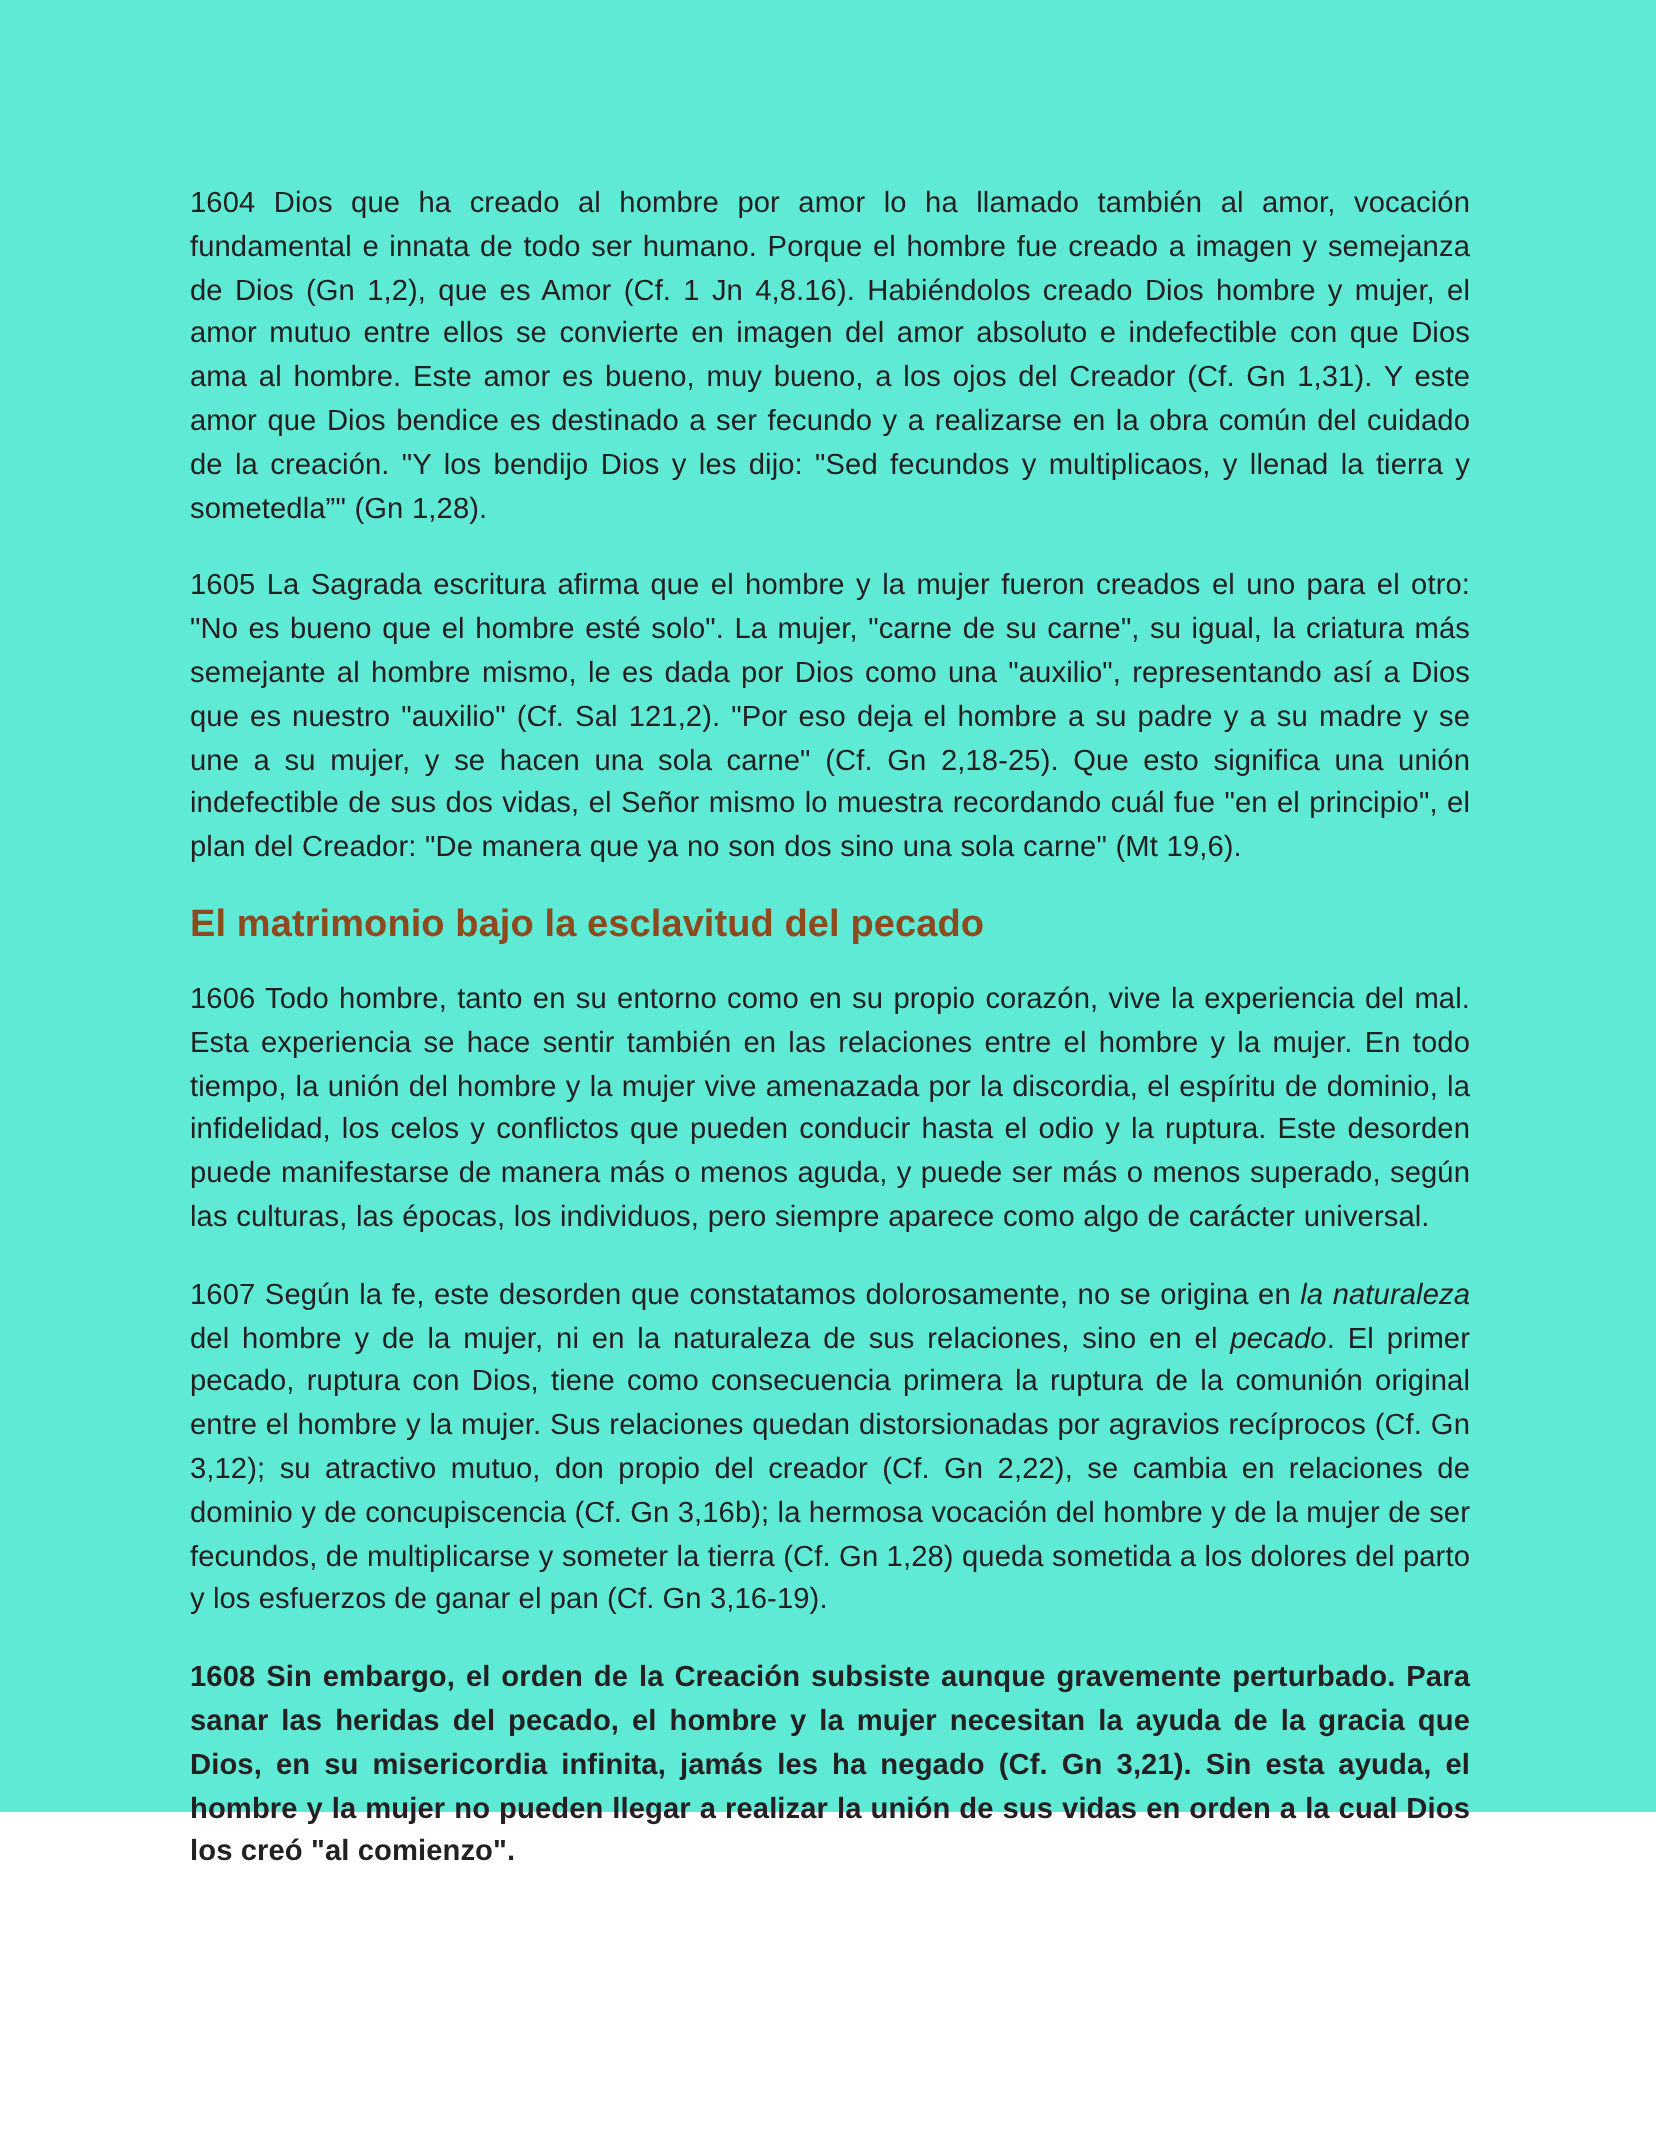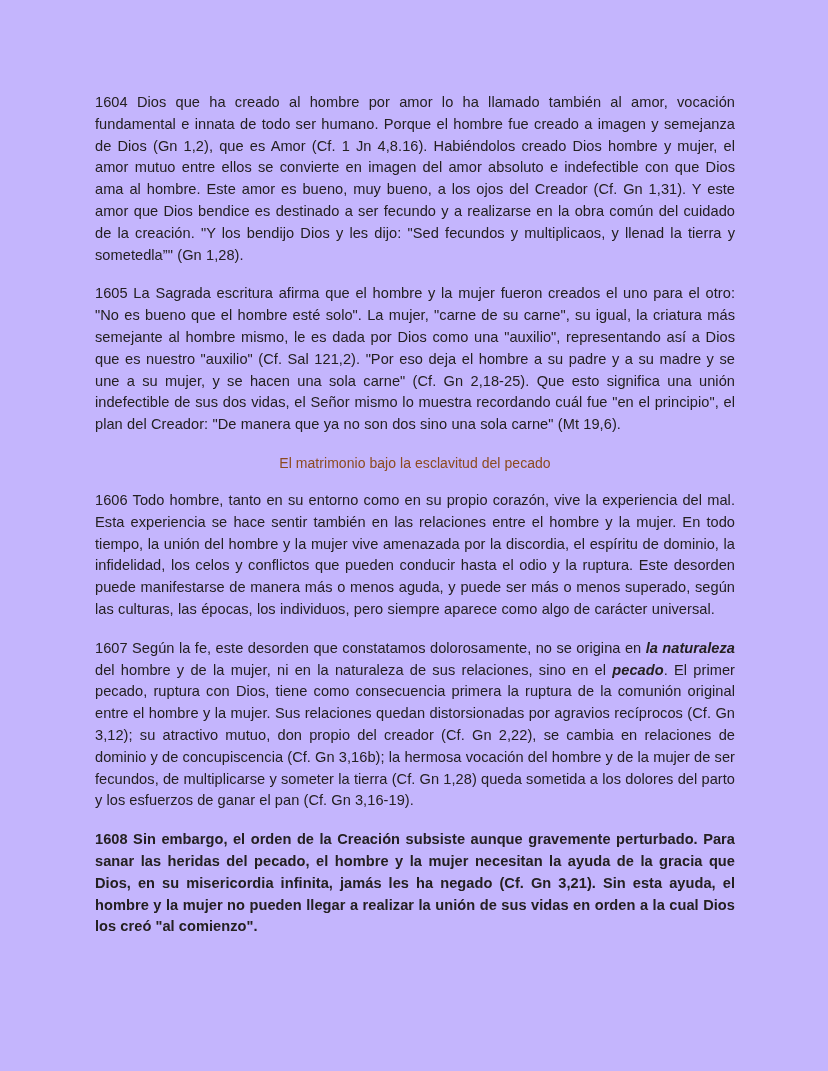--- a/index.html
+++ b/index.html
@@ -12,22 +12,22 @@
     width: 828px;
     height: 1071px;
     overflow: hidden;
     font-family: "Liberation Sans", "DejaVu Sans", sans-serif;
     color: #231f20;
   }
   .page {
     position: relative;
     box-sizing: border-box;
     width: 828px;
-    height: 1071px;
-    background: #c4b5fd;
+    height: 906px;
+    background: #5eead4;
     padding: 92px 93px 0 95px;
   }
   .doc-body {
     width: 640px;
   }
   p.para {
     margin: 0 0 17px 0;
     font-size: 14.6px;
     line-height: 21.8px;
     text-align: justify;
@@ -36,30 +36,29 @@
     letter-spacing: 0.05px;
     word-spacing: 0.2px;
     -webkit-font-smoothing: antialiased;
   }
   p.para:last-child {
     margin-bottom: 0;
     font-weight: bold;
   }
   h2.section-heading {
     margin: 5px 0 17px 0;
-    font-size: 14px;
+    font-size: 19px;
     line-height: 20px;
-    font-weight: normal;
+    font-weight: bold;
     color: #8c4a1e;
     letter-spacing: 0.05px;
-    text-align: center;
+    text-align: left;
   }
   .it {
     font-style: italic;
-    font-weight: bold;
   }
   
   p.para.tight {
     word-spacing: 0px;
   }
 </style>
 </head>
 <body>
 
 <div class="page">

